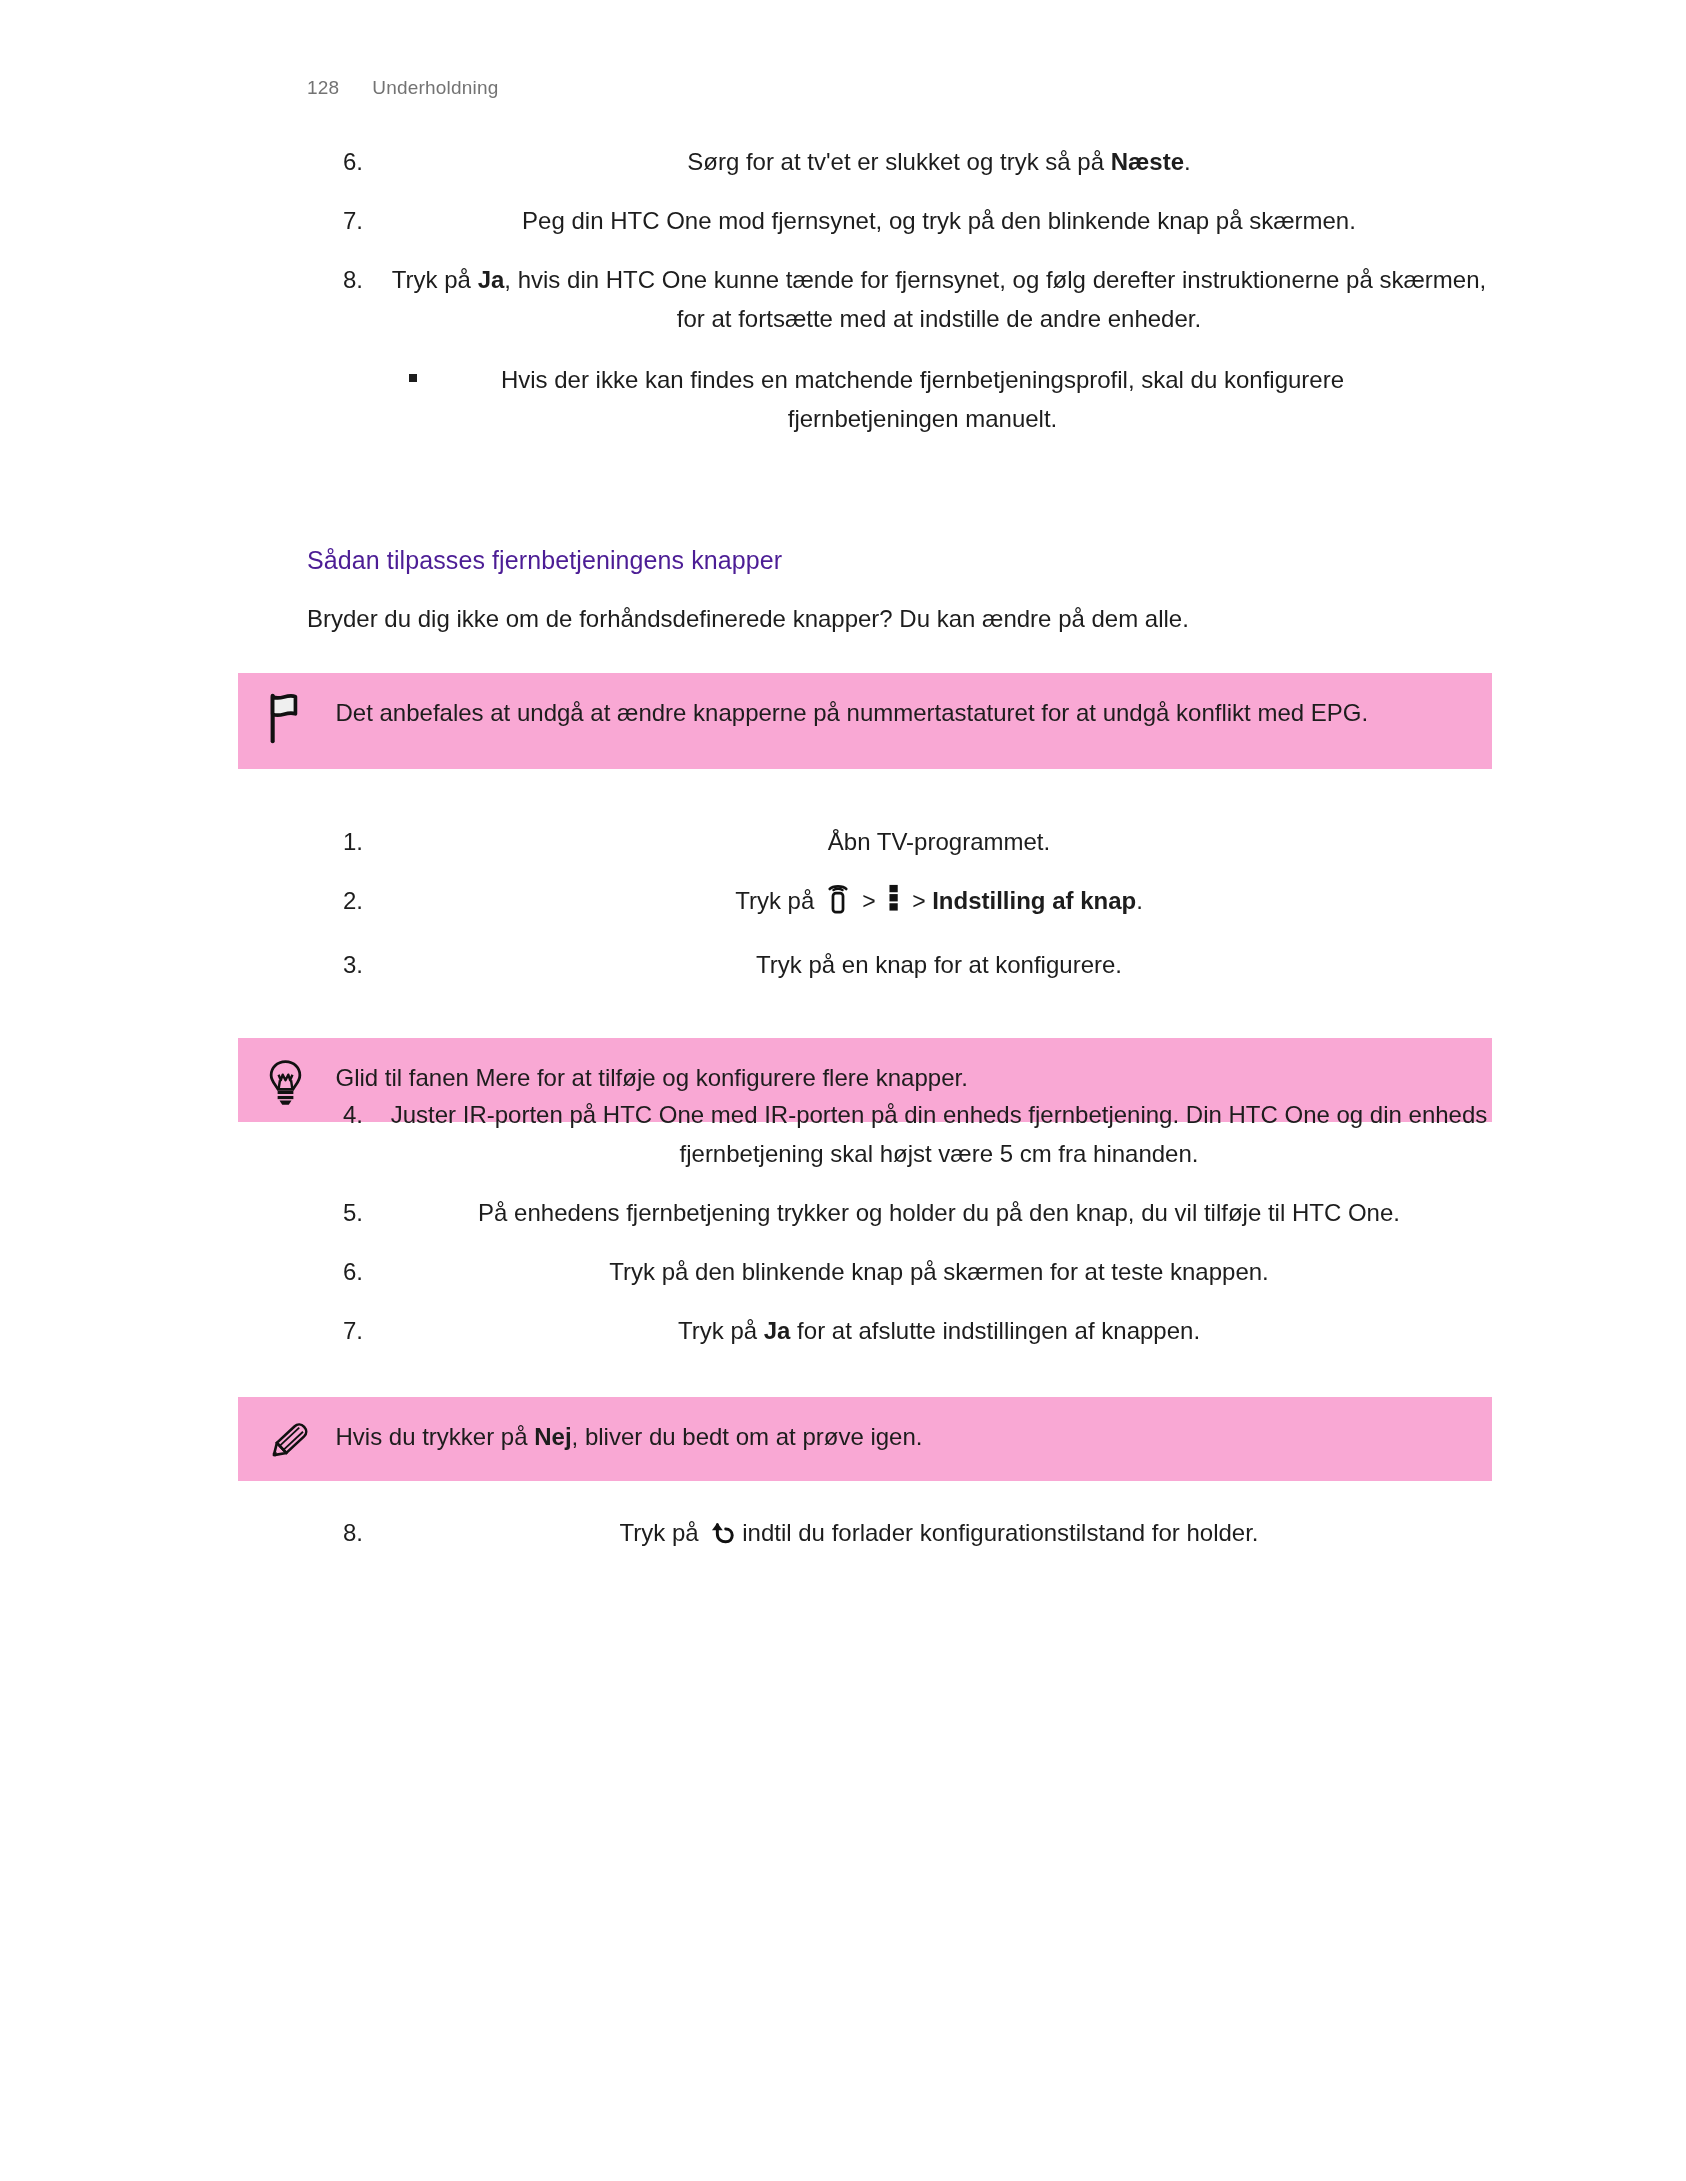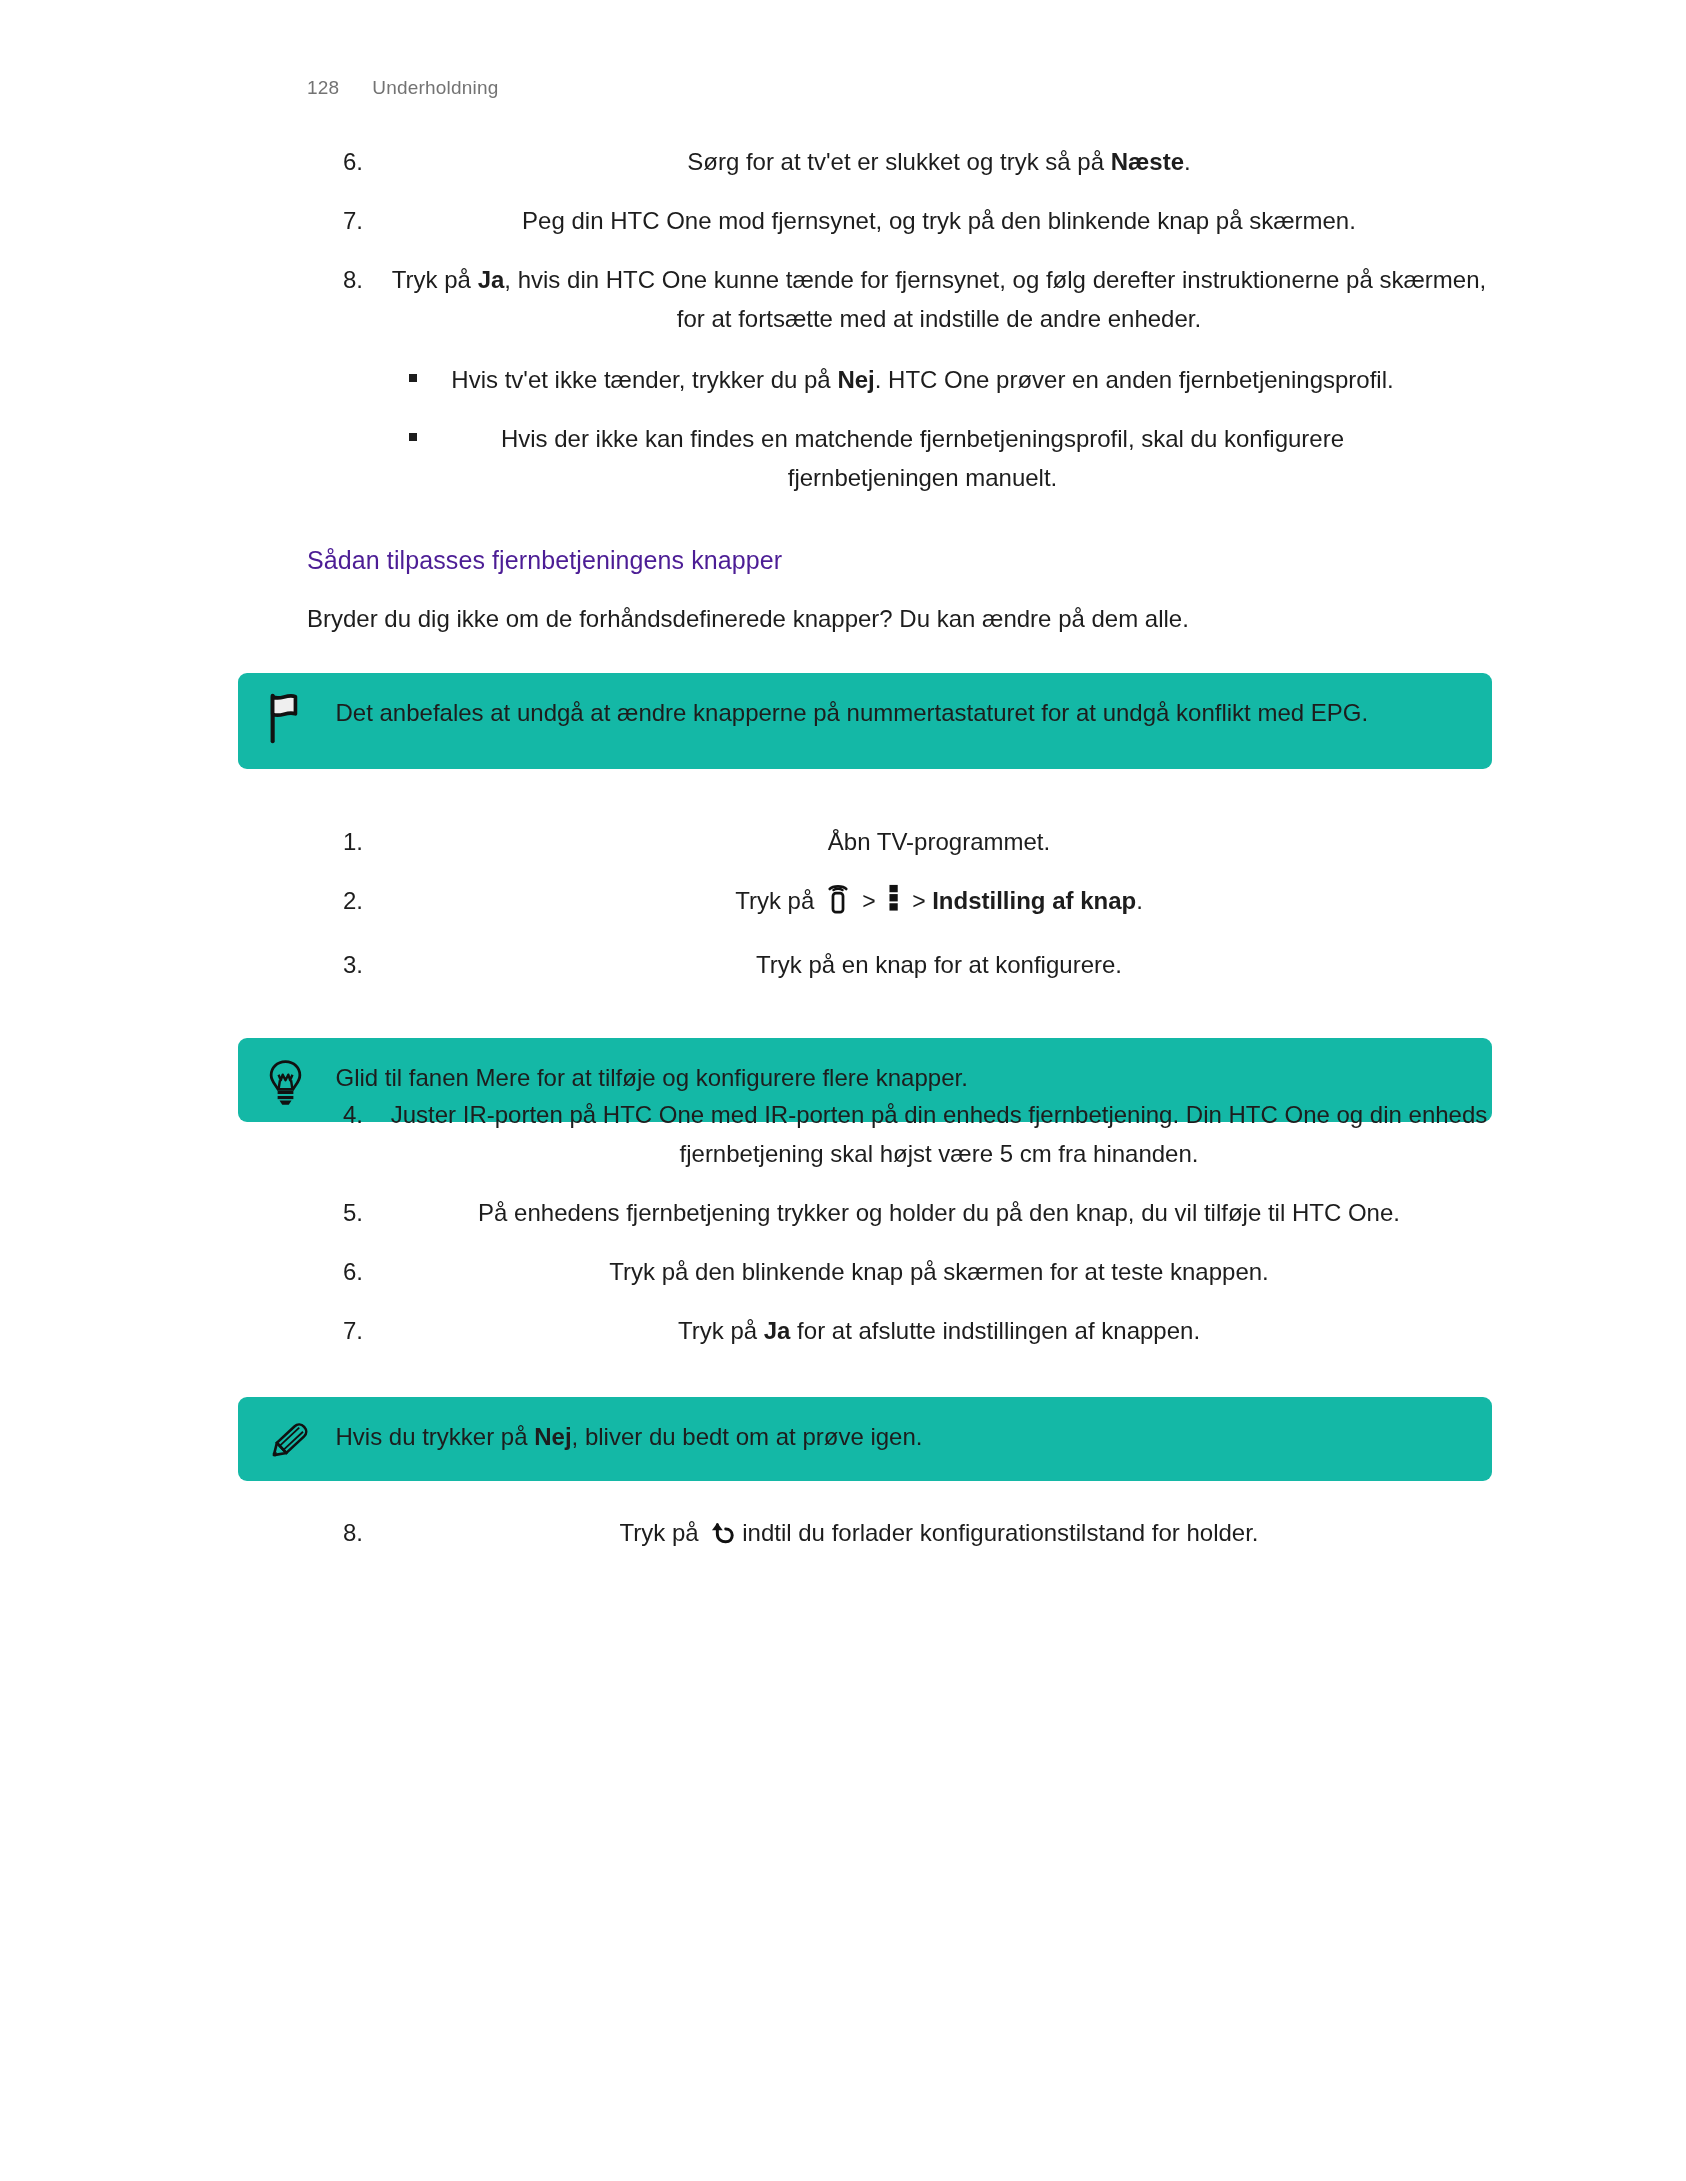--- a/index.html
+++ b/index.html
@@ -99,25 +99,24 @@
   .para {
     position: absolute;
     font-size: 24px;
     line-height: 39px;
     color: #1d1d1d;
   }
 
   
   .callout {
     position: absolute;
-    background: #14b8a6;
+    background: #f9a8d4;
     display: flex;
     align-items: flex-start;
     box-sizing: border-box;
-    border-radius: 9px;
   }
   .callout-icon {
     flex: 0 0 auto;
     width: 70px;
     display: flex;
     justify-content: flex-start;
     align-items: flex-start;
   }
   .callout-text {
     flex: 1 1 auto;
@@ -171,26 +170,20 @@
       <div class="li-marker">7.</div>
       <div class="li-text">Peg din HTC One mod fjernsynet, og tryk på den blinkende knap på skærmen.</div>
     </div>
 
     <div class="li">
       <div class="li-marker">8.</div>
       <div class="li-text"><span>Tryk på </span><b>Ja</b><span>, hvis din HTC One kunne tænde for fjernsynet, og følg derefter instruktionerne på skærmen, for at fortsætte med at indstille de andre enheder.</span></div>
     </div>
 
     <div class="sub-list" style="margin-left:66px; width:992px;">
-      <div class="sub-li">
-        <div class="sq-bullet">
-            <i></i>
-          </div>
-        <div class="li-text"><span>Hvis tv'et ikke tænder, trykker du på </span><b>Nej</b><span>. HTC One prøver en anden fjernbetjeningsprofil.</span></div>
-      </div>
       <div class="sub-li">
         <div class="sq-bullet">
             <i></i>
           </div>
         <div class="li-text">Hvis der ikke kan findes en matchende fjernbetjeningsprofil, skal du konfigurere fjernbetjeningen manuelt.</div>
       </div>
     </div>
   </div>
 
   <div class="section-heading" style="left:307px; top:546px; width:1194px;">Sådan tilpasses fjernbetjeningens knapper</div>

